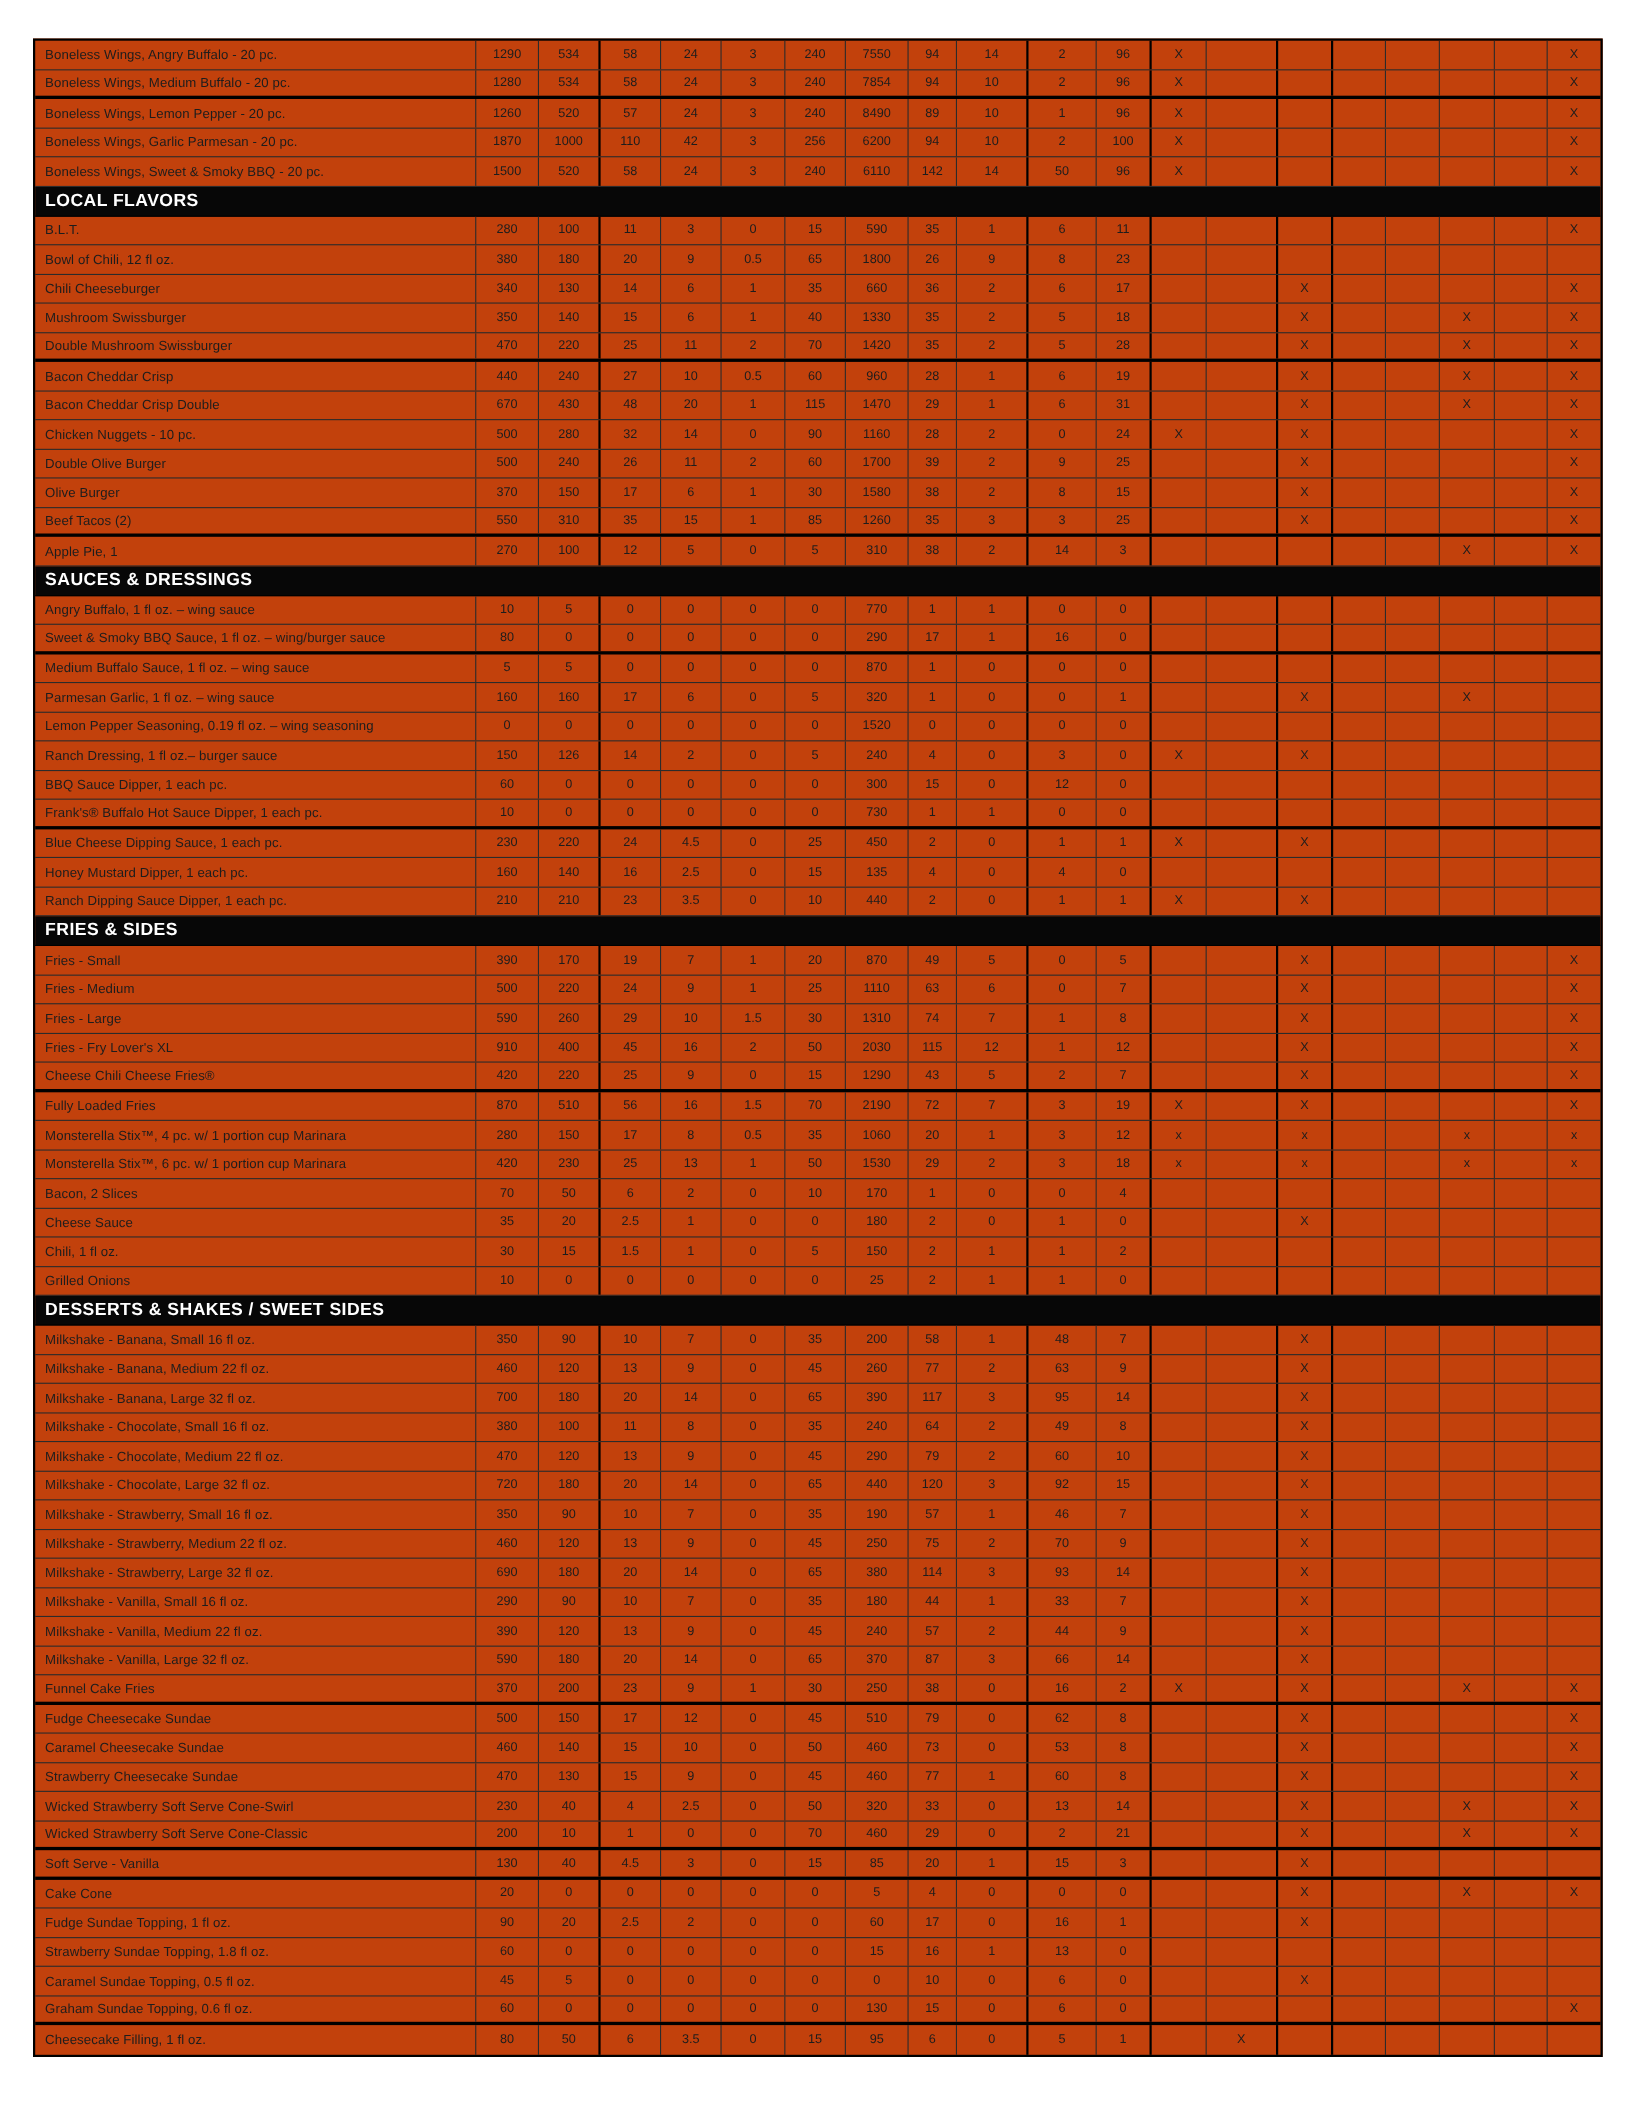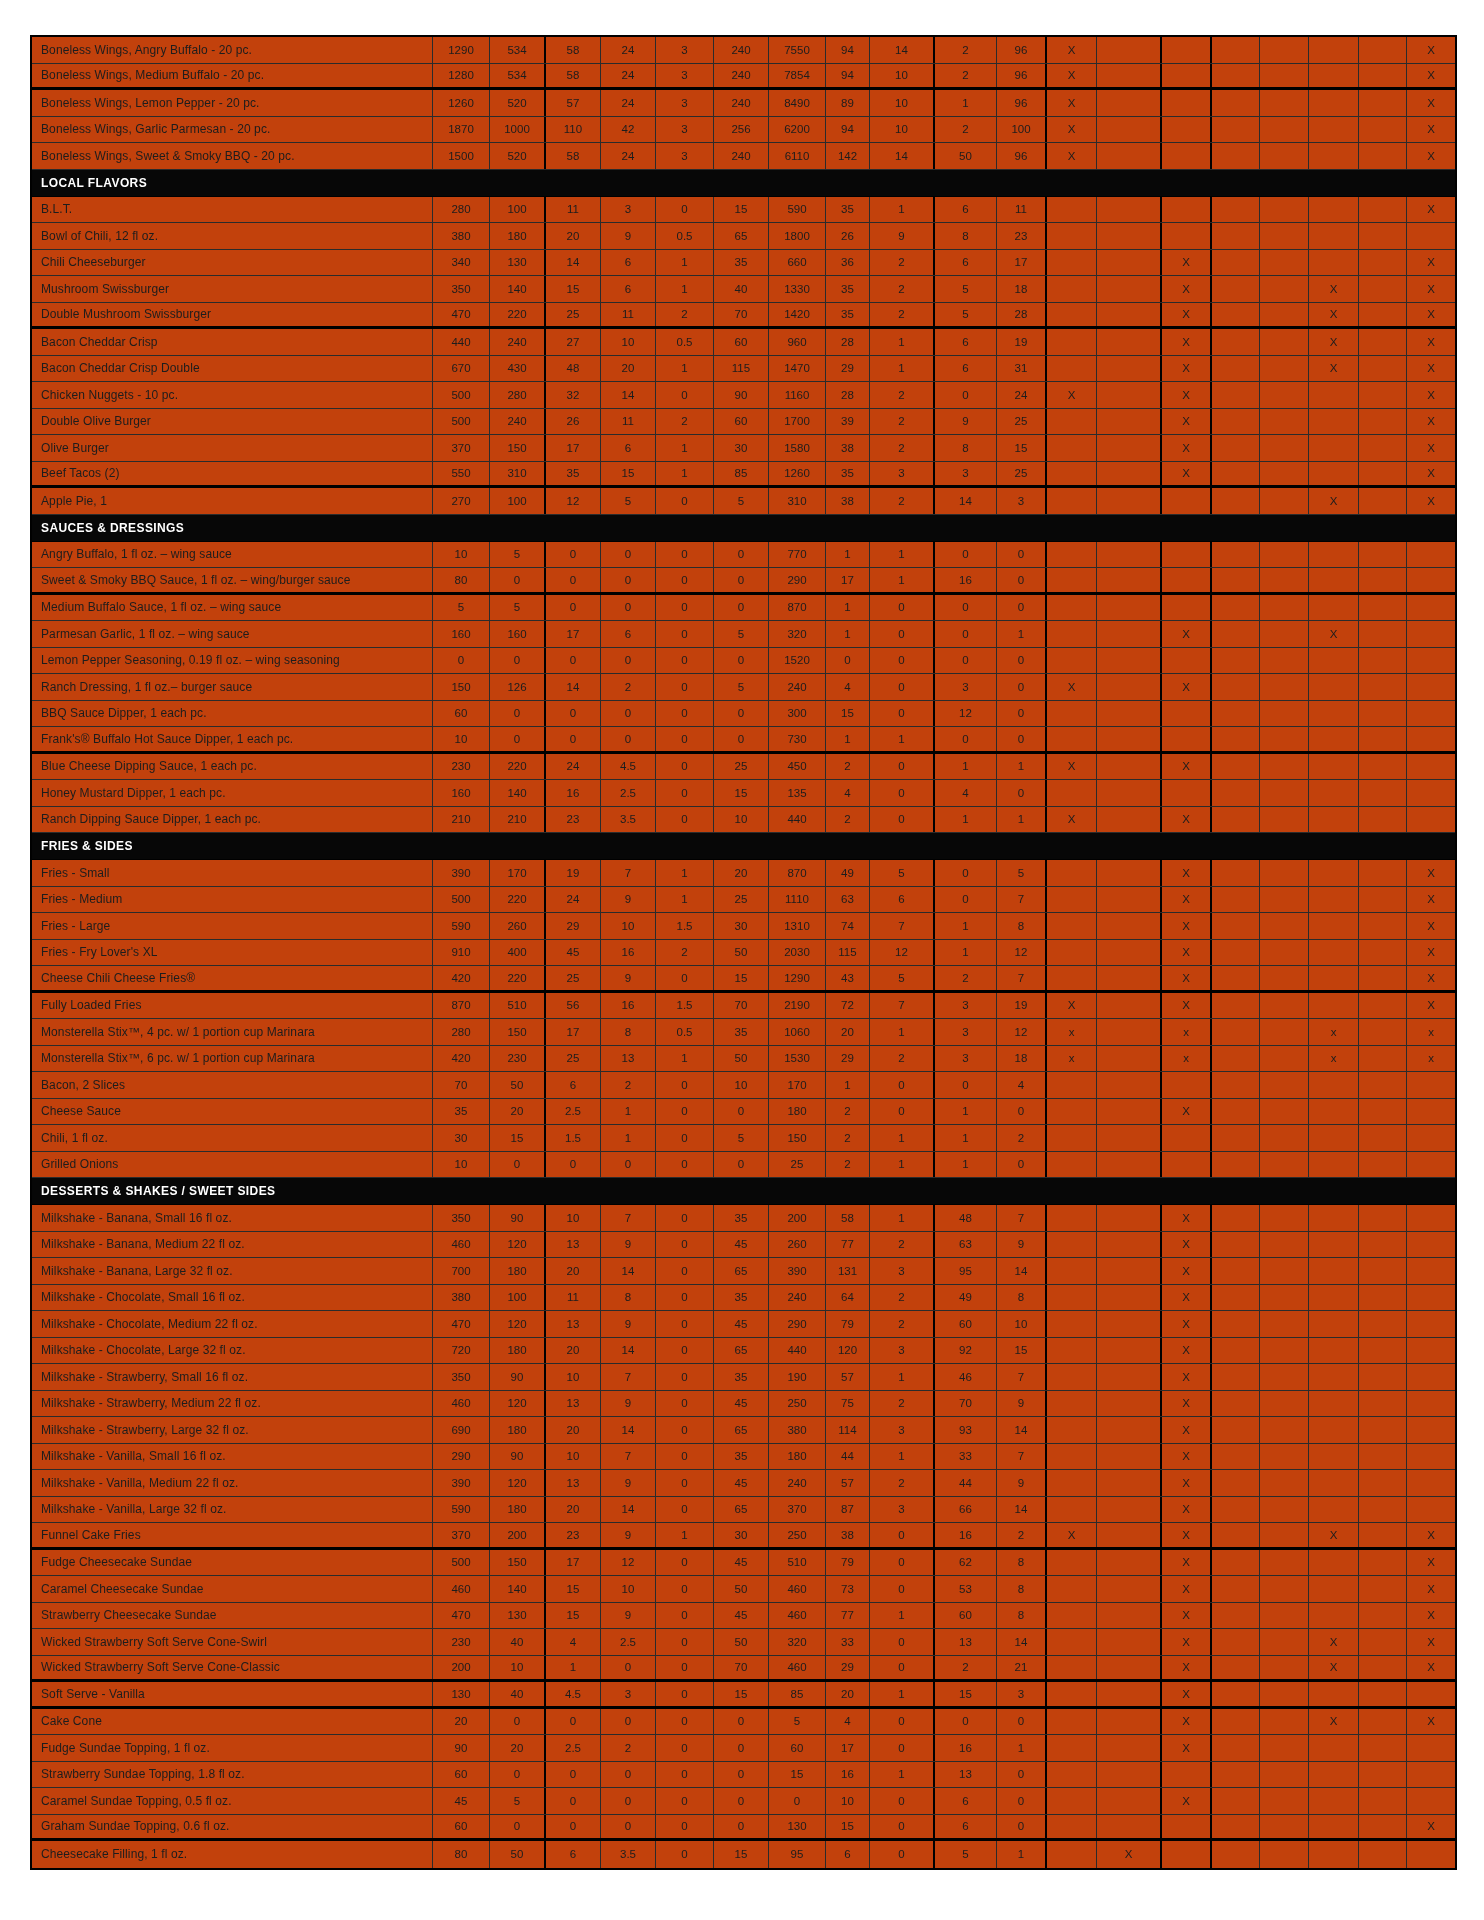--- a/index.html
+++ b/index.html
@@ -29,21 +29,21 @@
   }
   .c:last-child { border-right: none; }
   .c.name { justify-content: flex-start; padding-left: 9px; font-size: 12px; letter-spacing: 0.1px; }
   .c.tr2 { border-right: 2px solid #000; }
   .section {
     height: 27px; background: #070707;
     display: flex; align-items: center;
     border-bottom: 1px solid #000;
   }
   .section span {
-    color: #ffffff; font-weight: bold; font-size: 12px;
+    color: #ffffff; font-weight: bold; font-size: 16px;
     letter-spacing: 0.4px; padding-left: 9px;
   }
 </style>
 </head>
 <body>
 
 <div id="nutrition-table">
     <div class="row">
       <div class="c name">Boneless Wings, Angry Buffalo - 20 pc.</div>
       <div class="c">1290</div>
@@ -982,21 +982,21 @@
     </div>
     <div class="row">
       <div class="c name">Milkshake - Banana, Large 32 fl oz.</div>
       <div class="c">700</div>
       <div class="c tr2">180</div>
       <div class="c">20</div>
       <div class="c">14</div>
       <div class="c">0</div>
       <div class="c">65</div>
       <div class="c">390</div>
-      <div class="c">131</div>
+      <div class="c">117</div>
       <div class="c tr2">3</div>
       <div class="c">95</div>
       <div class="c tr2">14</div>
       <div class="c"></div>
       <div class="c tr2"></div>
       <div class="c tr2">X</div>
       <div class="c"></div>
       <div class="c"></div>
       <div class="c"></div>
       <div class="c"></div>

